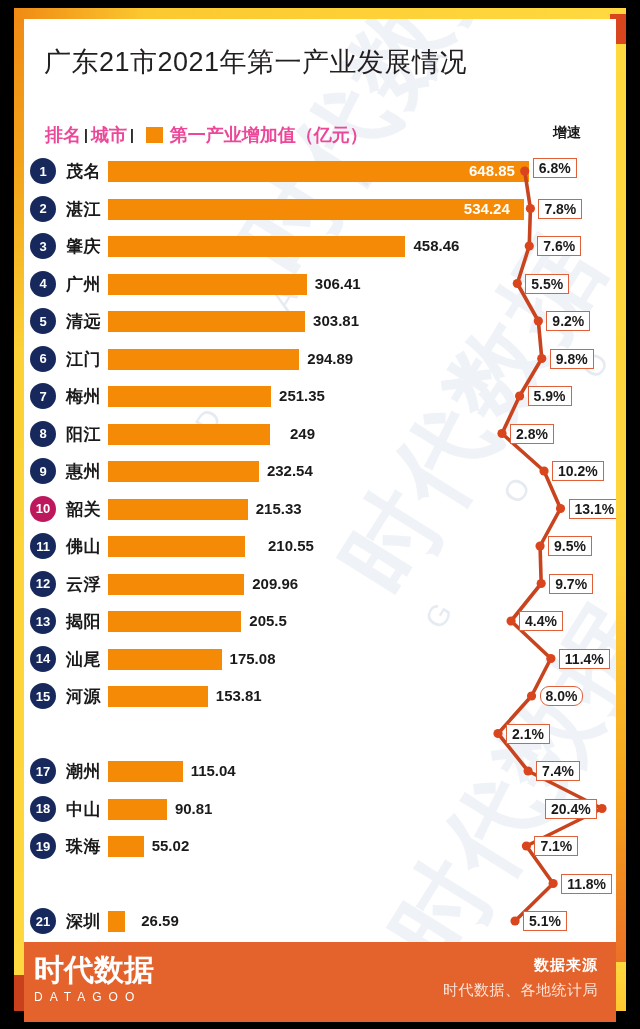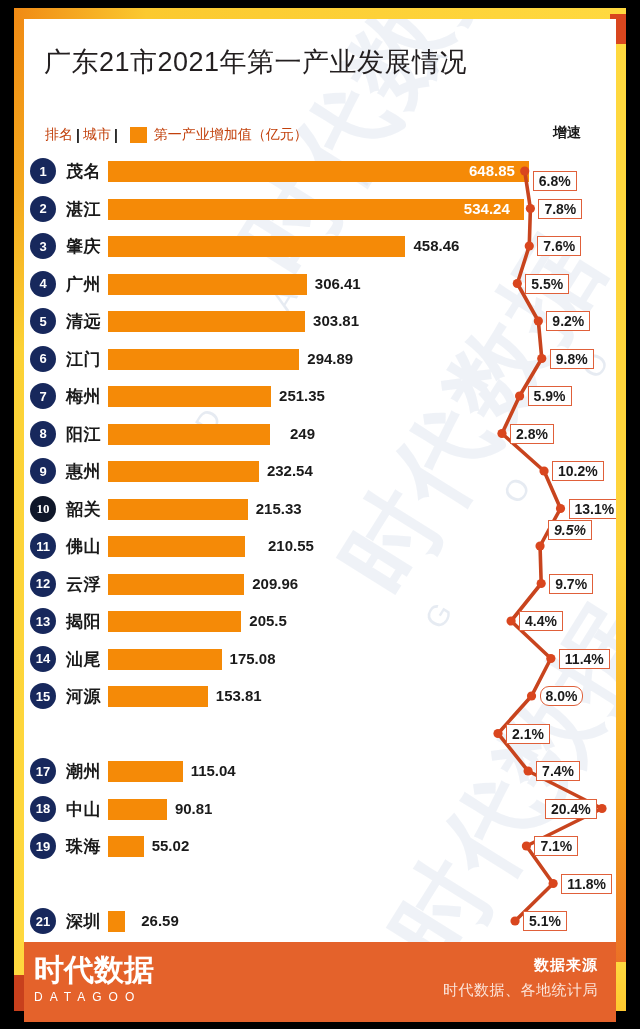--- a/index.html
+++ b/index.html
@@ -142,23 +142,23 @@
     position: absolute;
     left: 21px;
     top: 105px;
     height: 22px;
     display: flex;
     align-items: center;
     z-index: 3;
     white-space: nowrap;
   }
   .legend-txt {
-    font-size: 14px;
-    font-weight: 400;
-    color: #c2410c;
+    font-size: 18px;
+    font-weight: 700;
+    color: #ec4899;
   }
   .legend-sep {
     font-size: 14px;
     font-weight: 700;
     color: #1A1A1A;
     padding: 0 3px;
   }
   .legend-swatch {
     width: 17px;
     height: 16px;
@@ -399,21 +399,21 @@
           <div class="bar" style="width: 161.561px; background: rgb(245, 138, 7);"></div>
           <div class="bar-val" style="left: 266px; text-align: right;">249</div>
         </div>
         <div class="row" style="top: 437px;">
           <div class="rank" style="background: rgb(23, 40, 92);">9</div>
           <div class="city">惠州</div>
           <div class="bar" style="width: 150.881px; background: rgb(245, 138, 7);"></div>
           <div class="bar-val" style="left: 242.881px;">232.54</div>
         </div>
         <div class="row" style="top: 474.5px;">
-          <div class="rank" style="background: #0f172a; font-family: Liberation Serif, serif;">10</div>
+          <div class="rank" style="background: #be185d;">10</div>
           <div class="city">韶关</div>
           <div class="bar" style="width: 139.715px; background: rgb(245, 138, 7);"></div>
           <div class="bar-val" style="left: 231.715px;">215.33</div>
         </div>
         <div class="row" style="top: 512px;">
           <div class="rank" style="background: rgb(23, 40, 92);">11</div>
           <div class="city">佛山</div>
           <div class="bar" style="width: 136.613px; background: rgb(245, 138, 7);"></div>
           <div class="bar-val" style="left: 244px;">210.55</div>
         </div>
@@ -484,31 +484,31 @@
         <circle cx="487.07103825136613" cy="602" r="4.6" fill="#D9461E"></circle>
         <circle cx="526.8524590163935" cy="639.5" r="4.6" fill="#D9461E"></circle>
         <circle cx="507.53005464480873" cy="677" r="4.6" fill="#D9461E"></circle>
         <circle cx="474" cy="714.5" r="4.6" fill="#D9461E"></circle>
         <circle cx="504.120218579235" cy="752" r="4.6" fill="#D9461E"></circle>
         <circle cx="578" cy="789.5" r="4.6" fill="#D9461E"></circle>
         <circle cx="502.41530054644807" cy="827" r="4.6" fill="#D9461E"></circle>
         <circle cx="529.1256830601093" cy="864.5" r="4.6" fill="#D9461E"></circle>
         <circle cx="491.04918032786884" cy="902" r="4.6" fill="#D9461E"></circle>
       </svg>
-  <div class="growth-label" style="border-color: rgb(224, 96, 58); top: 152px; z-index: 6; position: absolute; left: 508.71px;">6.8%</div>
+  <div class="growth-label" style="border-color: rgb(224, 96, 58); top: 139px; z-index: 6; position: absolute; left: 508.71px;">6.8%</div>
       <div class="growth-label" style="border-color: rgb(224, 96, 58); top: 179.5px; z-index: 6; position: absolute; left: 514.393px;">7.8%</div>
       <div class="growth-label" style="border-color: rgb(224, 96, 58); top: 217px; z-index: 6; position: absolute; left: 513.257px;">7.6%</div>
       <div class="growth-label" style="border-color: rgb(224, 96, 58); top: 254.5px; z-index: 6; position: absolute; left: 501.322px;">5.5%</div>
       <div class="growth-label" style="border-color: rgb(224, 96, 58); top: 292px; z-index: 6; position: absolute; left: 522.35px;">9.2%</div>
       <div class="growth-label" style="border-color: rgb(224, 96, 58); top: 329.5px; z-index: 6; position: absolute; left: 525.76px;">9.8%</div>
       <div class="growth-label" style="border-color: rgb(224, 96, 58); top: 367px; z-index: 6; position: absolute; left: 503.596px;">5.9%</div>
       <div class="growth-label" style="border-color: rgb(224, 96, 58); top: 404.5px; z-index: 6; position: absolute; left: 485.978px;">2.8%</div>
       <div class="growth-label" style="border-color: rgb(224, 96, 58); top: 442px; z-index: 6; position: absolute; left: 528.033px;">10.2%</div>
       <div class="growth-label" style="border-color: rgb(224, 96, 58); top: 479.5px; z-index: 6; position: absolute; left: 544.514px;">13.1%</div>
-      <div class="growth-label" style="border-color: rgb(224, 96, 58); top: 501px; z-index: 6; position: absolute; left: 524.055px; font-style: italic;">9.5%</div>
+      <div class="growth-label" style="border-color: rgb(224, 96, 58); top: 517px; z-index: 6; position: absolute; left: 524.055px;">9.5%</div>
       <div class="growth-label" style="border-color: rgb(224, 96, 58); top: 554.5px; z-index: 6; position: absolute; left: 525.191px;">9.7%</div>
       <div class="growth-label" style="border-color: rgb(224, 96, 58); top: 592px; z-index: 6; position: absolute; left: 495.071px;">4.4%</div>
       <div class="growth-label" style="border-color: rgb(224, 96, 58); top: 629.5px; z-index: 6; position: absolute; left: 534.852px;">11.4%</div>
       <div class="growth-label" style="border-color: rgb(224, 96, 58); top: 667px; z-index: 6; position: absolute; left: 515.53px; border-radius: 9px;">8.0%</div>
       <div class="growth-label" style="border-color: rgb(224, 96, 58); top: 704.5px; z-index: 6; position: absolute; left: 482px;">2.1%</div>
       <div class="growth-label" style="border-color: rgb(224, 96, 58); top: 742px; z-index: 6; position: absolute; left: 512.12px;">7.4%</div>
       <div class="growth-label" style="border-color: rgb(224, 96, 58); top: 779.5px; z-index: 6; position: absolute; left: 521px;">20.4%</div>
       <div class="growth-label" style="border-color: rgb(224, 96, 58); top: 817px; z-index: 6; position: absolute; left: 510.415px;">7.1%</div>
       <div class="growth-label" style="border-color: rgb(224, 96, 58); top: 854.5px; z-index: 6; position: absolute; left: 537.126px;">11.8%</div>
       <div class="growth-label" style="border-color: rgb(224, 96, 58); top: 892px; z-index: 6; position: absolute; left: 499.049px;">5.1%</div>

